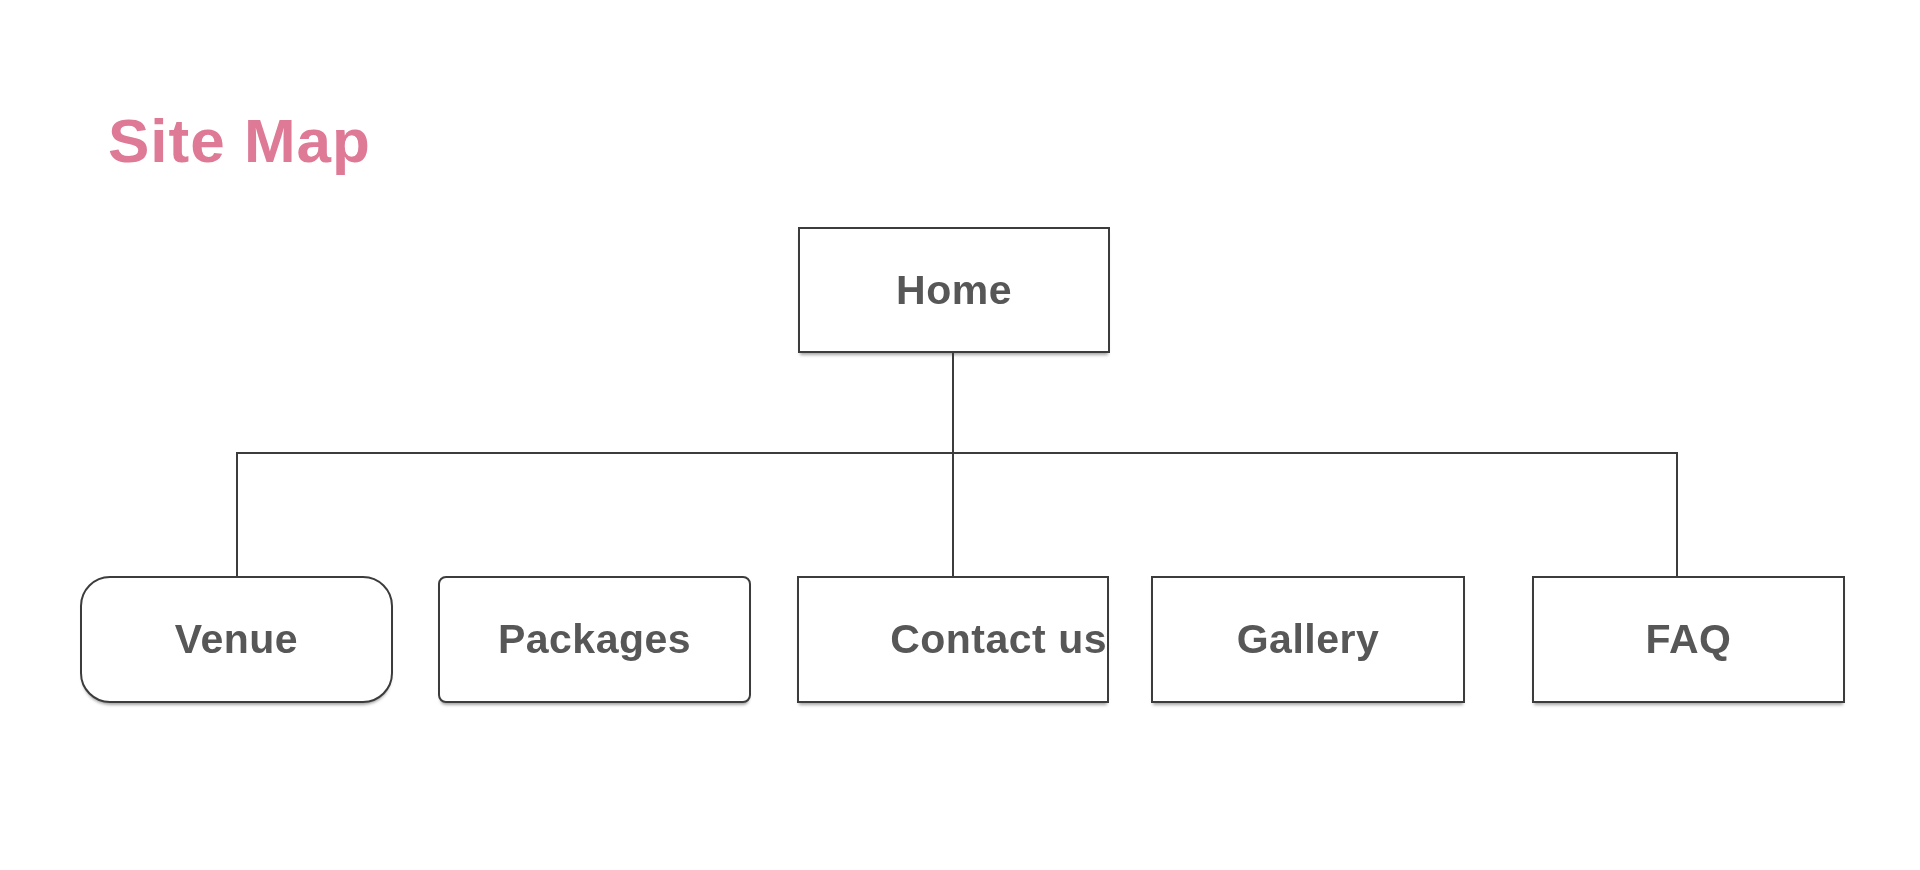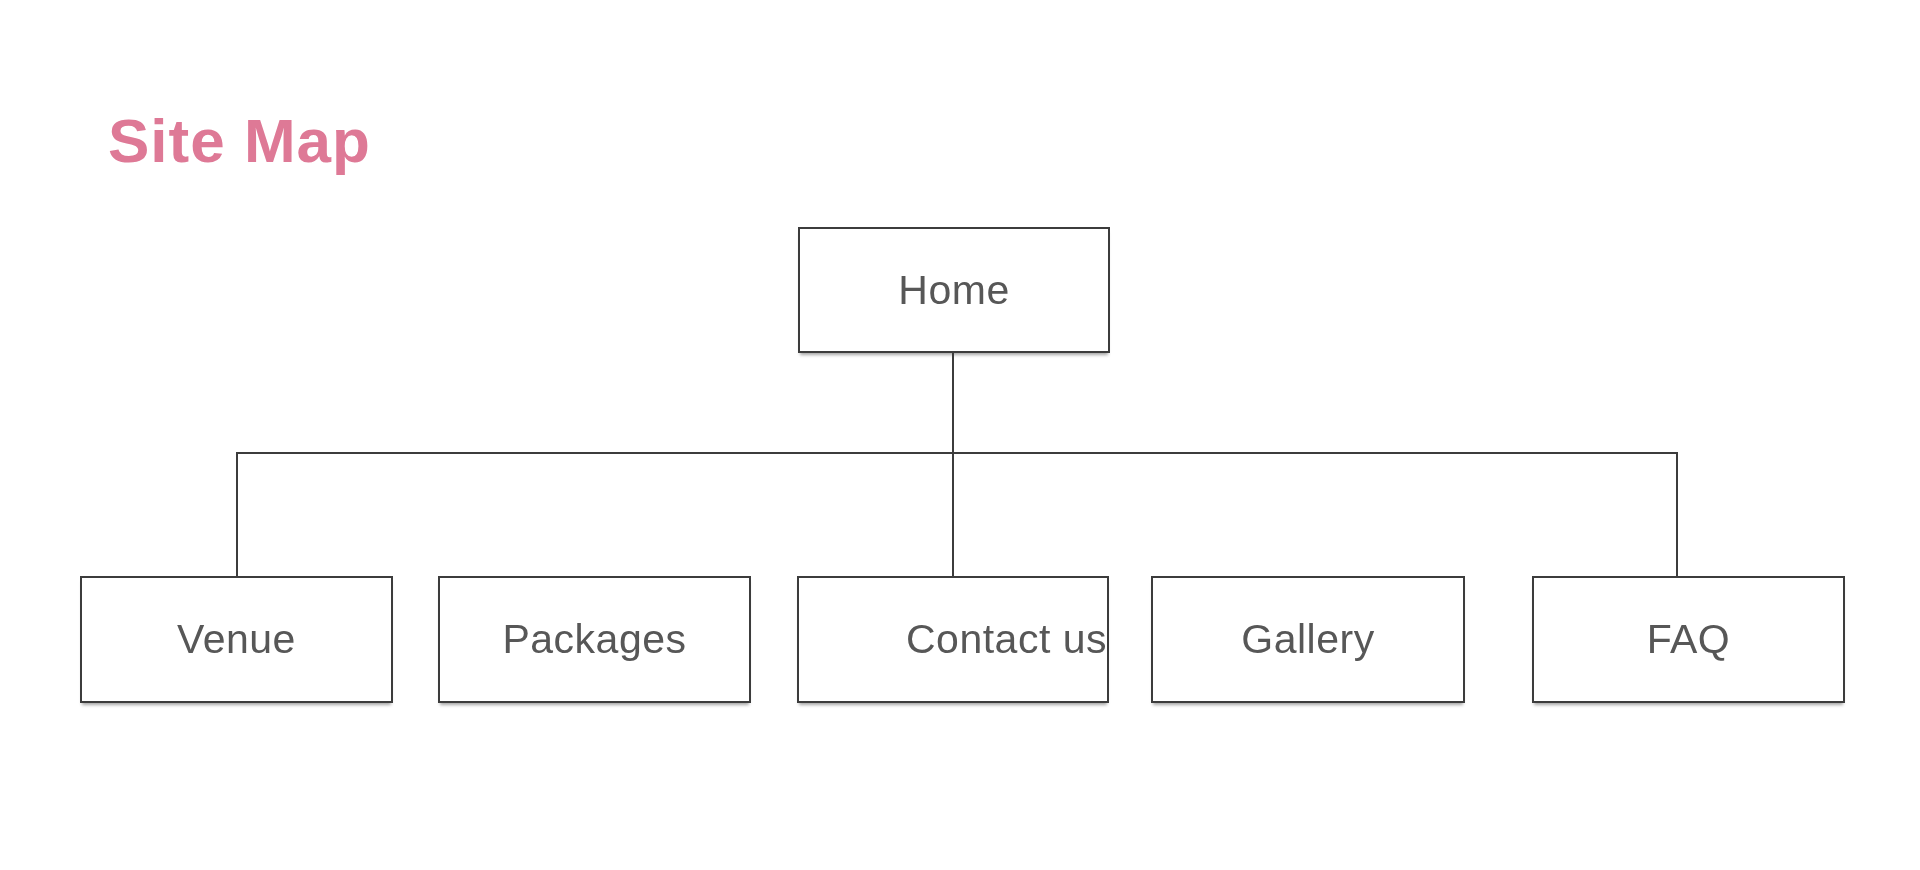--- a/index.html
+++ b/index.html
@@ -31,28 +31,28 @@
     box-sizing: border-box;
     background: #ffffff;
     border: 2px solid #3c3c3c;
     box-shadow: 0 4px 3px -2px rgba(60,60,60,0.45);
     display: flex;
     align-items: center;
     justify-content: center;
   }
   .node-label {
     font-size: 41px;
-    font-weight: 400;
+    font-weight: 700;
     color: #575757;
     letter-spacing: 0.5px;
     white-space: nowrap;
   }
   .node-home     { left: 798px;  top: 227px; width: 312px; height: 126px; }
-  .node-venue    { left: 80px;   top: 576px; width: 313px; height: 127px; }
-  .node-packages { left: 438px;  top: 576px; width: 313px; height: 127px; }
+  .node-venue    { left: 80px;   top: 576px; width: 313px; height: 127px; border-radius: 30px; }
+  .node-packages { left: 438px;  top: 576px; width: 313px; height: 127px; border-radius: 8px; }
   .node-contact  { left: 797px;  top: 576px; width: 312px; height: 127px; justify-content: flex-end; }
   .node-gallery  { left: 1151px; top: 576px; width: 314px; height: 127px; }
   .node-faq      { left: 1532px; top: 576px; width: 313px; height: 127px; }
   .connector {
     position: absolute;
     background: #3c3c3c;
   }
   .conn-home-trunk { left: 952px;  top: 352px; width: 2px;    height: 226px; }
   .conn-rail       { left: 236px;  top: 452px; width: 1442px; height: 2px;   }
   .conn-venue-drop { left: 236px;  top: 452px; width: 2px;    height: 126px; }

